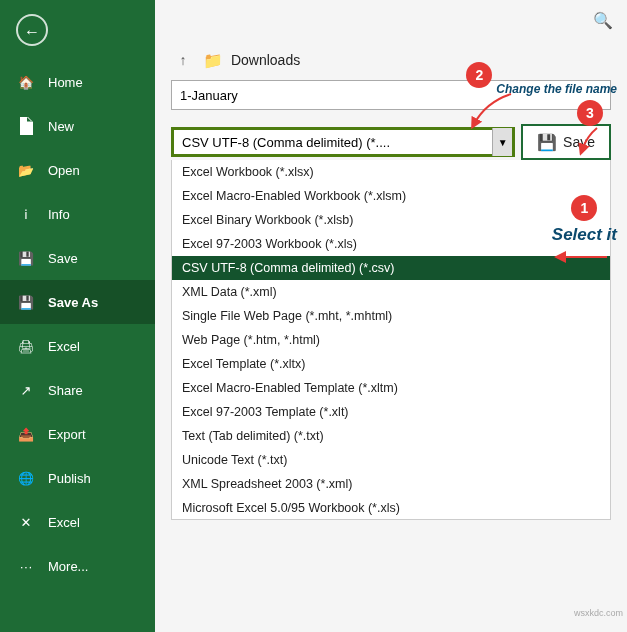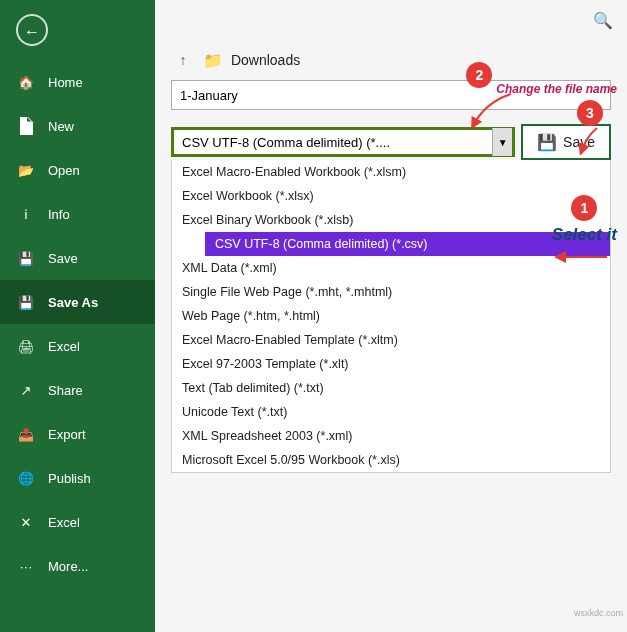--- a/index.html
+++ b/index.html
@@ -247,23 +247,22 @@
 
     .dropdown-item {
       padding: 5px 10px;
       font-size: 12.5px;
       cursor: pointer;
       color: #222;
       white-space: nowrap;
     }
 
     .dropdown-item.selected {
-      background: #6d28d9;
+      background: #14532d;
       color: white;
-      margin-left: 33px;
     }
 
     .wsxkdc {
       position: absolute;
       bottom: 14px;
       right: 4px;
       font-size: 9px;
       color: #aaa;
       pointer-events: none;
     }
@@ -361,45 +360,47 @@
             <div class="dropdown-arrow">▼</div>
           </div>
         </div>
         <button class="save-btn">
           <span class="save-btn-icon">💾</span>
           <span>Save</span>
         </button>
       </div>
 
       <div class="dropdown-list" id="dropdown-list">
-      <div class="dropdown-item">Excel Macro-Enabled Workbook (*.xlsm)</div>
-          <div class="dropdown-item">Excel Workbook (*.xlsx)</div>
+      <div class="dropdown-item">Excel Workbook (*.xlsx)</div>
+          <div class="dropdown-item">Excel Macro-Enabled Workbook (*.xlsm)</div>
           <div class="dropdown-item">Excel Binary Workbook (*.xlsb)</div>
+          <div class="dropdown-item">Excel 97-2003 Workbook (*.xls)</div>
           <div class="dropdown-item selected">CSV UTF-8 (Comma delimited) (*.csv)</div>
           <div class="dropdown-item">XML Data (*.xml)</div>
           <div class="dropdown-item">Single File Web Page (*.mht, *.mhtml)</div>
           <div class="dropdown-item">Web Page (*.htm, *.html)</div>
+          <div class="dropdown-item">Excel Template (*.xltx)</div>
           <div class="dropdown-item">Excel Macro-Enabled Template (*.xltm)</div>
           <div class="dropdown-item">Excel 97-2003 Template (*.xlt)</div>
           <div class="dropdown-item">Text (Tab delimited) (*.txt)</div>
           <div class="dropdown-item">Unicode Text (*.txt)</div>
           <div class="dropdown-item">XML Spreadsheet 2003 (*.xml)</div>
           <div class="dropdown-item">Microsoft Excel 5.0/95 Workbook (*.xls)</div>
         </div>
 
     </div>
 
     <div class="wsxkdc">wsxkdc.com</div>
   </div>
 
   <div style="position:absolute; top:54px; right:10px; z-index:200; pointer-events:none;">
     <div style="display:flex; align-items:flex-start; gap:4px; flex-direction:column;">
       <div style="display:flex; align-items:center; gap:4px;">
         <div style="width:26px; height:26px; border-radius:50%; background:#e53935; color:white; font-weight:bold; font-size:14px; display:flex; align-items:center; justify-content:center;">2</div>
-        <span style="color:#be185d; font-weight:bold; font-size:12px; font-style:italic; white-space:nowrap;margin-top:28px;">Change the file name</span>
+        <span style="color:#0c4a6e; font-weight:bold; font-size:12px; font-style:italic; white-space:nowrap;margin-top:28px;">Change the file name</span>
       </div>
     </div>
     
     <svg width="60" height="40" style="margin-left:0; margin-top:-4px;">
       <path d="M 45 2 Q 20 10 8 32" stroke="#e53935" stroke-width="2" fill="none" marker-end="url(#arr)"></path>
       <defs>
         <marker id="arr" markerWidth="6" markerHeight="6" refX="3" refY="3" orient="auto">
           <path d="M0,0 L6,3 L0,6 Z" fill="#e53935"></path>
         </marker>
       </defs>

